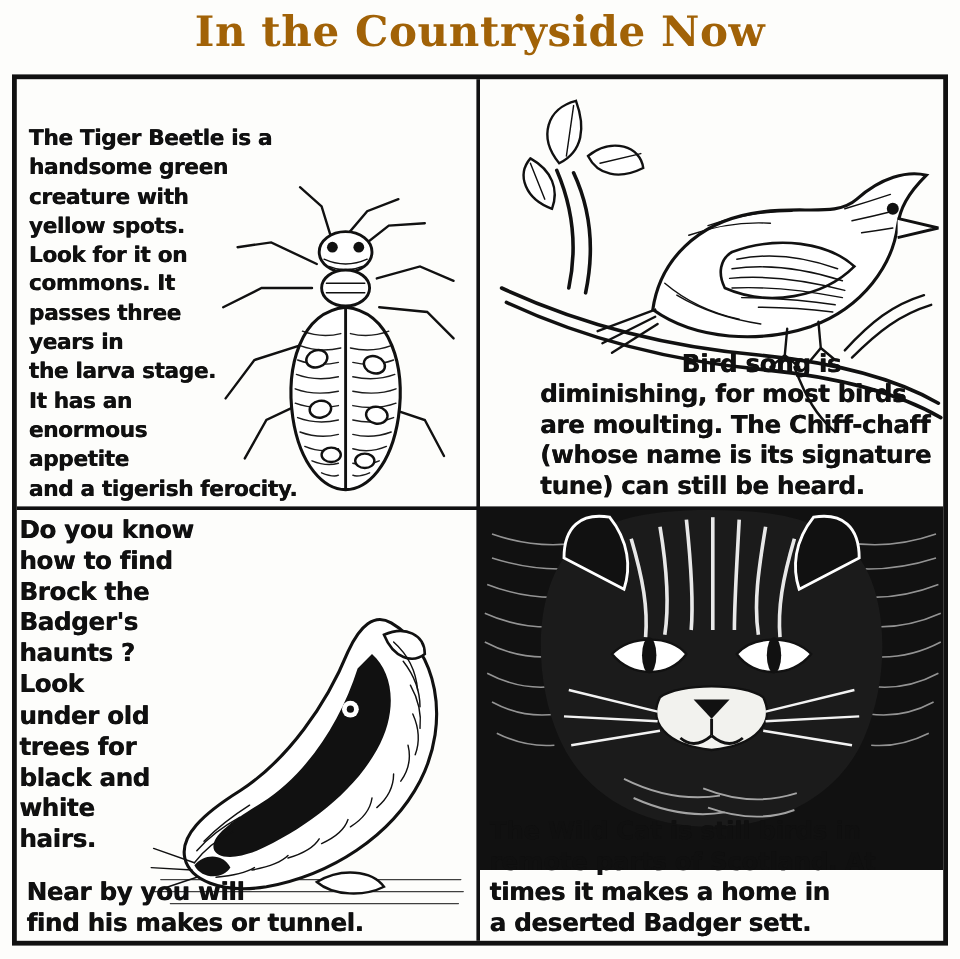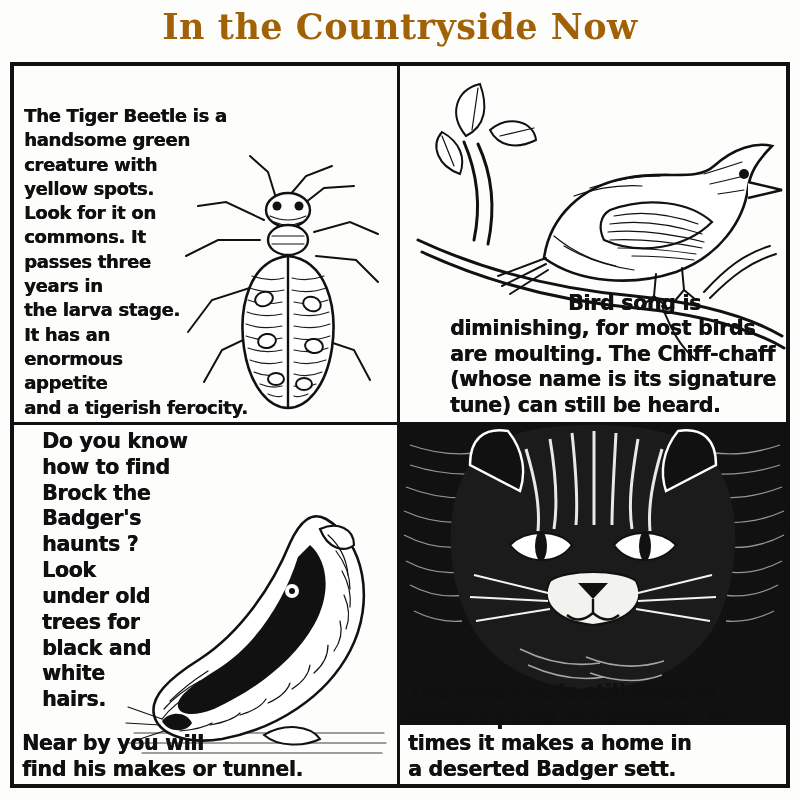--- a/index.html
+++ b/index.html
@@ -80,21 +80,21 @@
     left: 6px;
     width: 374px;
     font-size: 20.5px;
     line-height: 1.24;
     text-align: left;
     margin-left: 44px;
   }
   .cap-tr .indent-first { display: inline-block; width: 118px; }
   .cap-bl-top {
     top: 4px;
-    left: 28px;
+    left: 2px;
     width: 150px;
     font-size: 20.5px;
     line-height: 1.26;
   }
   .cap-bl-bottom {
     bottom: 2px;
     left: 8px;
     width: 380px;
     font-size: 20.5px;
     line-height: 1.24;

